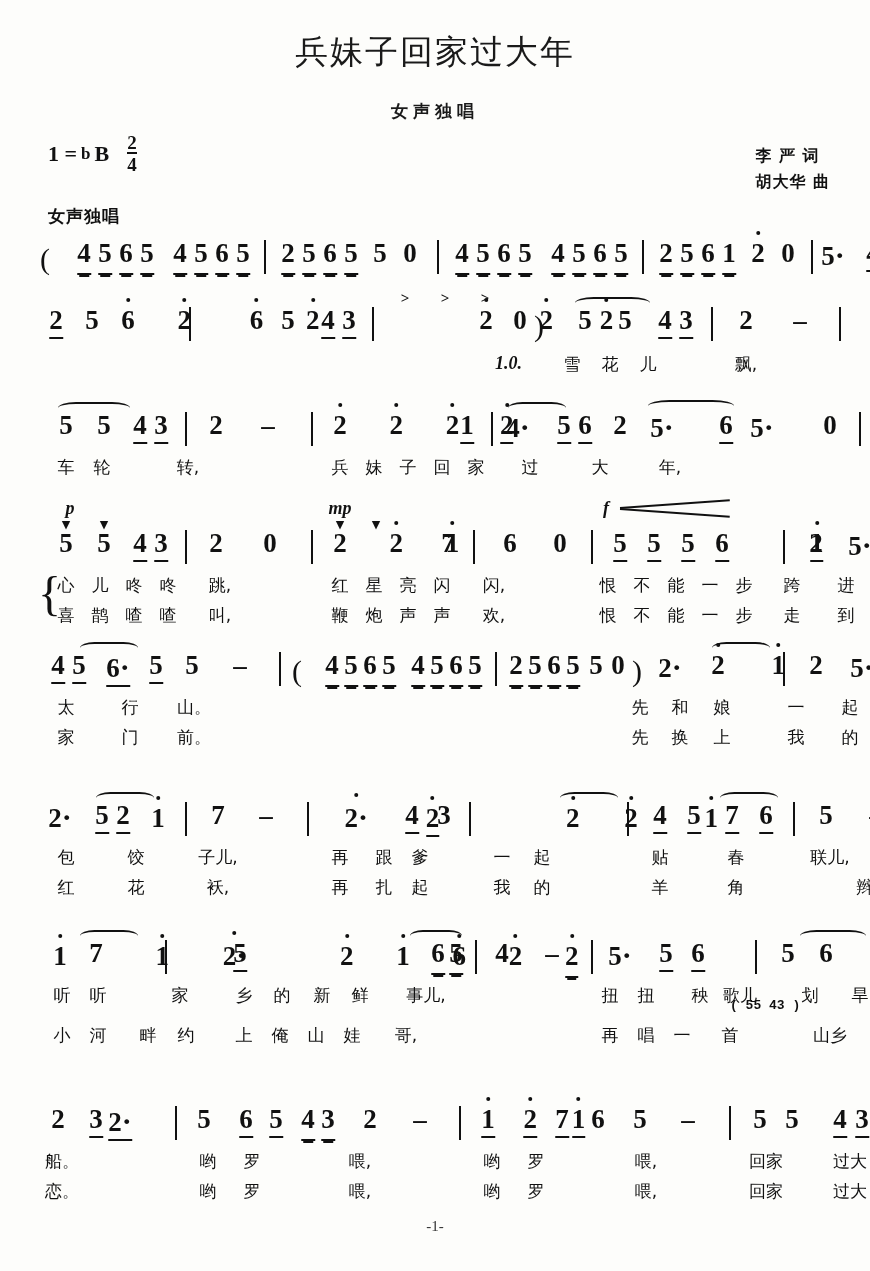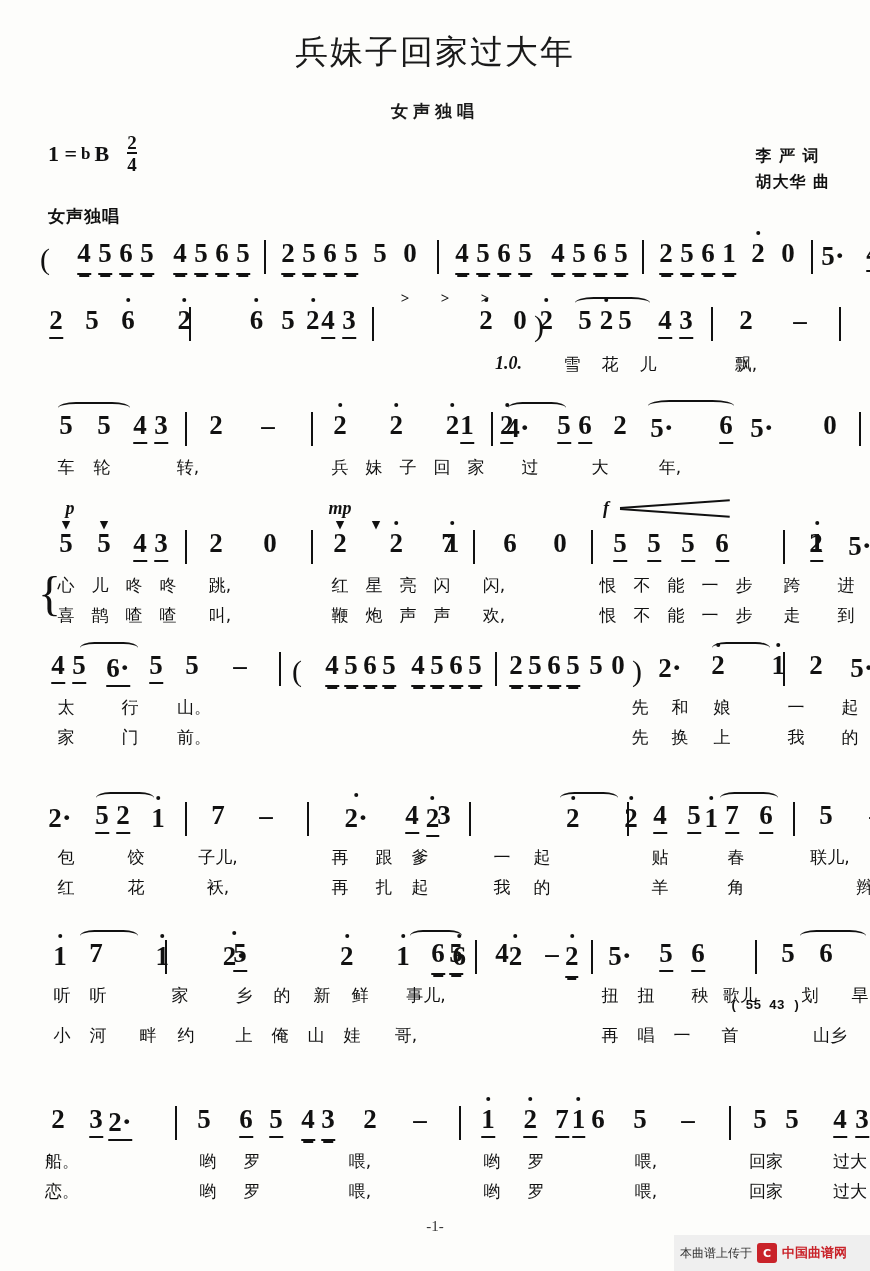--- a/index.html
+++ b/index.html
@@ -692,19 +692,14 @@
       <span class="tok" style="left:320px;">喂,</span>
       <span class="tok" style="left:452px;">哟</span>
       <span class="tok" style="left:496px;">罗</span>
       <span class="tok" style="left:606px;">喂,</span>
       <span class="tok" style="left:726px;">回家</span>
       <span class="tok" style="left:810px;">过大</span>
     </div>
   </div>
 
   <div class="pagenum">-1-</div>
-  <div class="stamp">
-    <span>本曲谱上传于</span>
-    <span class="logo">C</span>
-    <span class="site">中国曲谱网</span>
-  </div>
 
 </div>
 
 </body></html>

